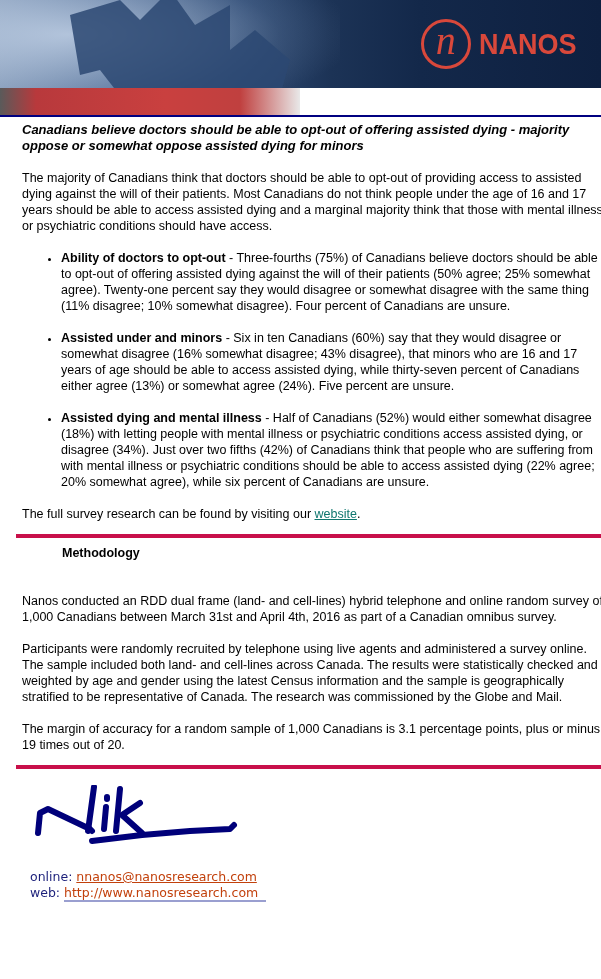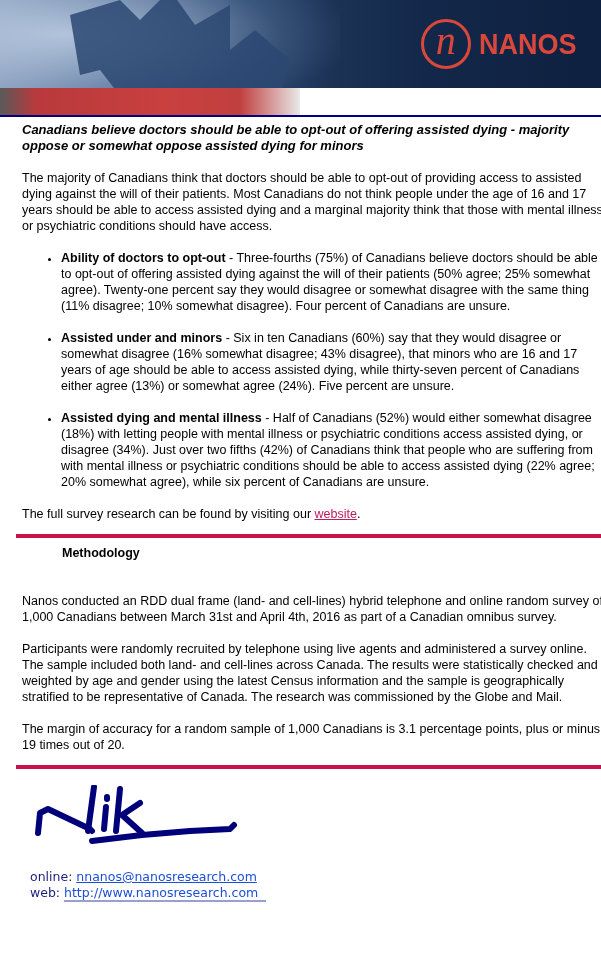--- a/index.html
+++ b/index.html
@@ -22,28 +22,28 @@
 
     .frame { position: absolute; left: 16px; top: 115px; width: 599px; height: 944px; border-right: 2px solid #000080; }
     .topline { position: absolute; left: 0; top: 115px; width: 601px; height: 2px; background: #000080; }
 
     .section { padding: 6px 8px 0 6px; color: #000; font-size: 12.5px; line-height: 16px; }
     .headline { font-weight: bold; font-style: italic; font-size: 13px; line-height: 16px; margin: 0 0 16px 0; }
     p { margin: 0 0 16px 0; }
     ul { margin: 0 0 16px 0; padding-left: 39px; }
     li { margin-bottom: 16px; }
     li::marker { font-size: 11px; }
-    a { color: #be185d; text-decoration: underline; }
+    a { color: #0f766e; text-decoration: underline; }
     .divider { width: 599px; height: 4px; background: #c8104a; }
     .method-title { font-weight: bold; margin: 0 0 32px 0; padding-left: 40px; }
 
     .sig { padding: 16px 0 0 14px; }
     .sig svg { display: block; }
     .sig-text { font-family: "DejaVu Sans", sans-serif; font-size: 12.5px; color: #1b1f7a; line-height: 16px; margin-top: 8px; }
-    .sig-text a { color: #1d4ed8; }
+    .sig-text a { color: #c2410c; }
     .sig-text .web-link { text-decoration: none; border-bottom: 2px solid #9a9fd0; padding-right: 8px; }
   </style>
 </head>
 <body>
 
 <div class="banner">
   <div class="sheen"></div>
   <svg class="leaf" viewBox="0 0 230 125">
     <path d="M10 25 L60 10 L80 30 L110 0 L135 35 L170 15 L170 60 L195 40 L230 70 L215 125 L75 125 L40 80 L20 85 Z" fill="#2c4872" opacity="0.85"></path>
   </svg>

